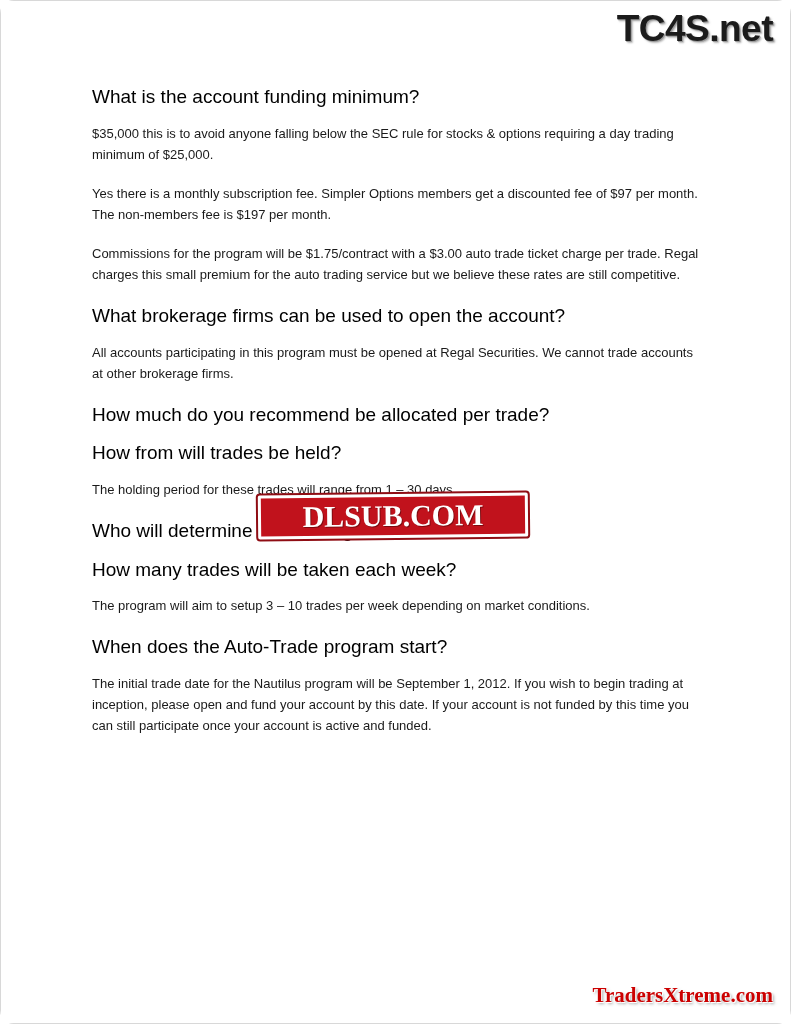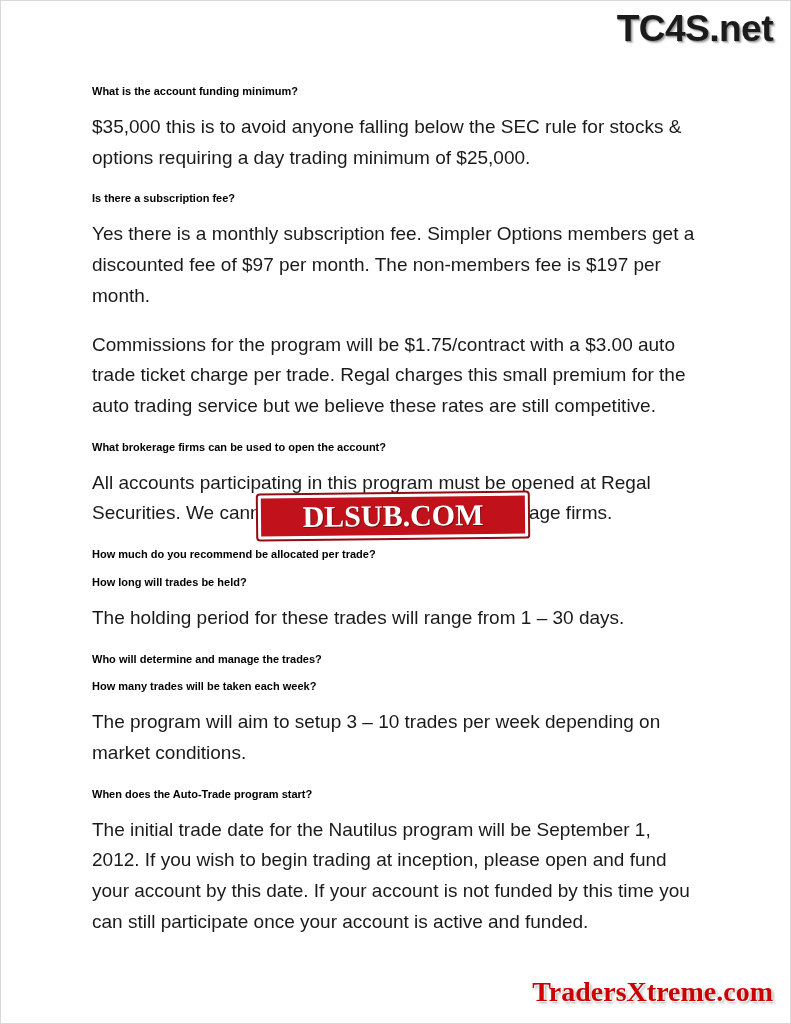--- a/index.html
+++ b/index.html
@@ -11,20 +11,21 @@
     font-family: "Liberation Sans", sans-serif;
     color: #000000;
   }
   .page {
     position: relative;
     width: 791px;
     height: 1024px;
     background: #ffffff;
     overflow: hidden;
     box-sizing: border-box;
+    border-radius: 14px;
   }
   .page-border {
     position: absolute;
     left: 0; top: 0;
     width: 791px;
     height: 1024px;
     border: 1px solid #d8d8d8;
     box-sizing: border-box;
     pointer-events: none;
   }
@@ -45,28 +46,28 @@
   }
 
   
   .doc {
     position: absolute;
     left: 92px;
     top: 84px;
     width: 608px;
   }
   .q {
-    font-size: 11px;
-    font-weight: bold;
+    font-size: 19px;
+    font-weight: normal;
     color: #000;
     margin: 0 0 13px 0;
     line-height: 1.35;
   }
   .a {
-    font-size: 19px;
+    font-size: 13px;
     font-weight: normal;
     color: #1a1a1a;
     margin: 0 0 18px 0;
     line-height: 1.62;
   }
   .blk { margin-bottom: 4px; }
 
   
   .stamp {
     position: absolute;
@@ -93,21 +94,21 @@
     white-space: nowrap;
   }
 
   
   .brand-bottom {
     position: absolute;
     right: 18px;
     bottom: 16px;
     font-family: "Liberation Serif", serif;
     font-weight: bold;
-    font-size: 28px;
+    font-size: 21px;
     color: #cc0000;
     text-shadow:
       1px 1px 0 #ffffff,
       2px 2px 3px rgba(110,110,110,0.6);
     letter-spacing: 0px;
   }
 </style>
 </head>
 <body>
 
@@ -117,39 +118,38 @@
   <div class="brand-top">TC4S.net</div>
 
   <div class="doc">
 
     <div class="blk">
       <p class="q">What is the account funding minimum?</p>
       <p class="a">$35,000 this is to avoid anyone falling below the SEC rule for stocks &amp; options requiring a day trading minimum of $25,000.</p>
     </div>
 
     <div class="blk">
-      <p class="q">Is there a subscription fee?</p>
       <p class="a">Yes there is a monthly subscription fee. Simpler Options members get a discounted fee of $97 per month. The non-members fee is $197 per month.</p>
     </div>
 
     <div class="blk">
       <p class="a">Commissions for the program will be $1.75/contract with a $3.00 auto trade ticket charge per trade. Regal charges this small premium for the auto trading service but we believe these rates are still competitive.</p>
     </div>
 
     <div class="blk">
       <p class="q">What brokerage firms can be used to open the account?</p>
-      <p class="a">All accounts participating in this program must be opened at Regal Securities. We cannot trade accounts at than brokerage firms.</p>
+      <p class="a">All accounts participating in this program must be opened at Regal Securities. We cannot trade accounts at other brokerage firms.</p>
     </div>
 
     <div class="blk">
       <p class="q">How much do you recommend be allocated per trade?</p>
     </div>
 
     <div class="blk">
-      <p class="q">How long will trades be held?</p>
+      <p class="q">How from will trades be held?</p>
       <p class="a">The holding period for these trades will range from 1 – 30 days.</p>
     </div>
 
     <div class="blk">
       <p class="q">Who will determine and manage the trades?</p>
     </div>
 
     <div class="blk">
       <p class="q">How many trades will be taken each week?</p>
       <p class="a">The program will aim to setup 3 – 10 trades per week depending on market conditions.</p>

